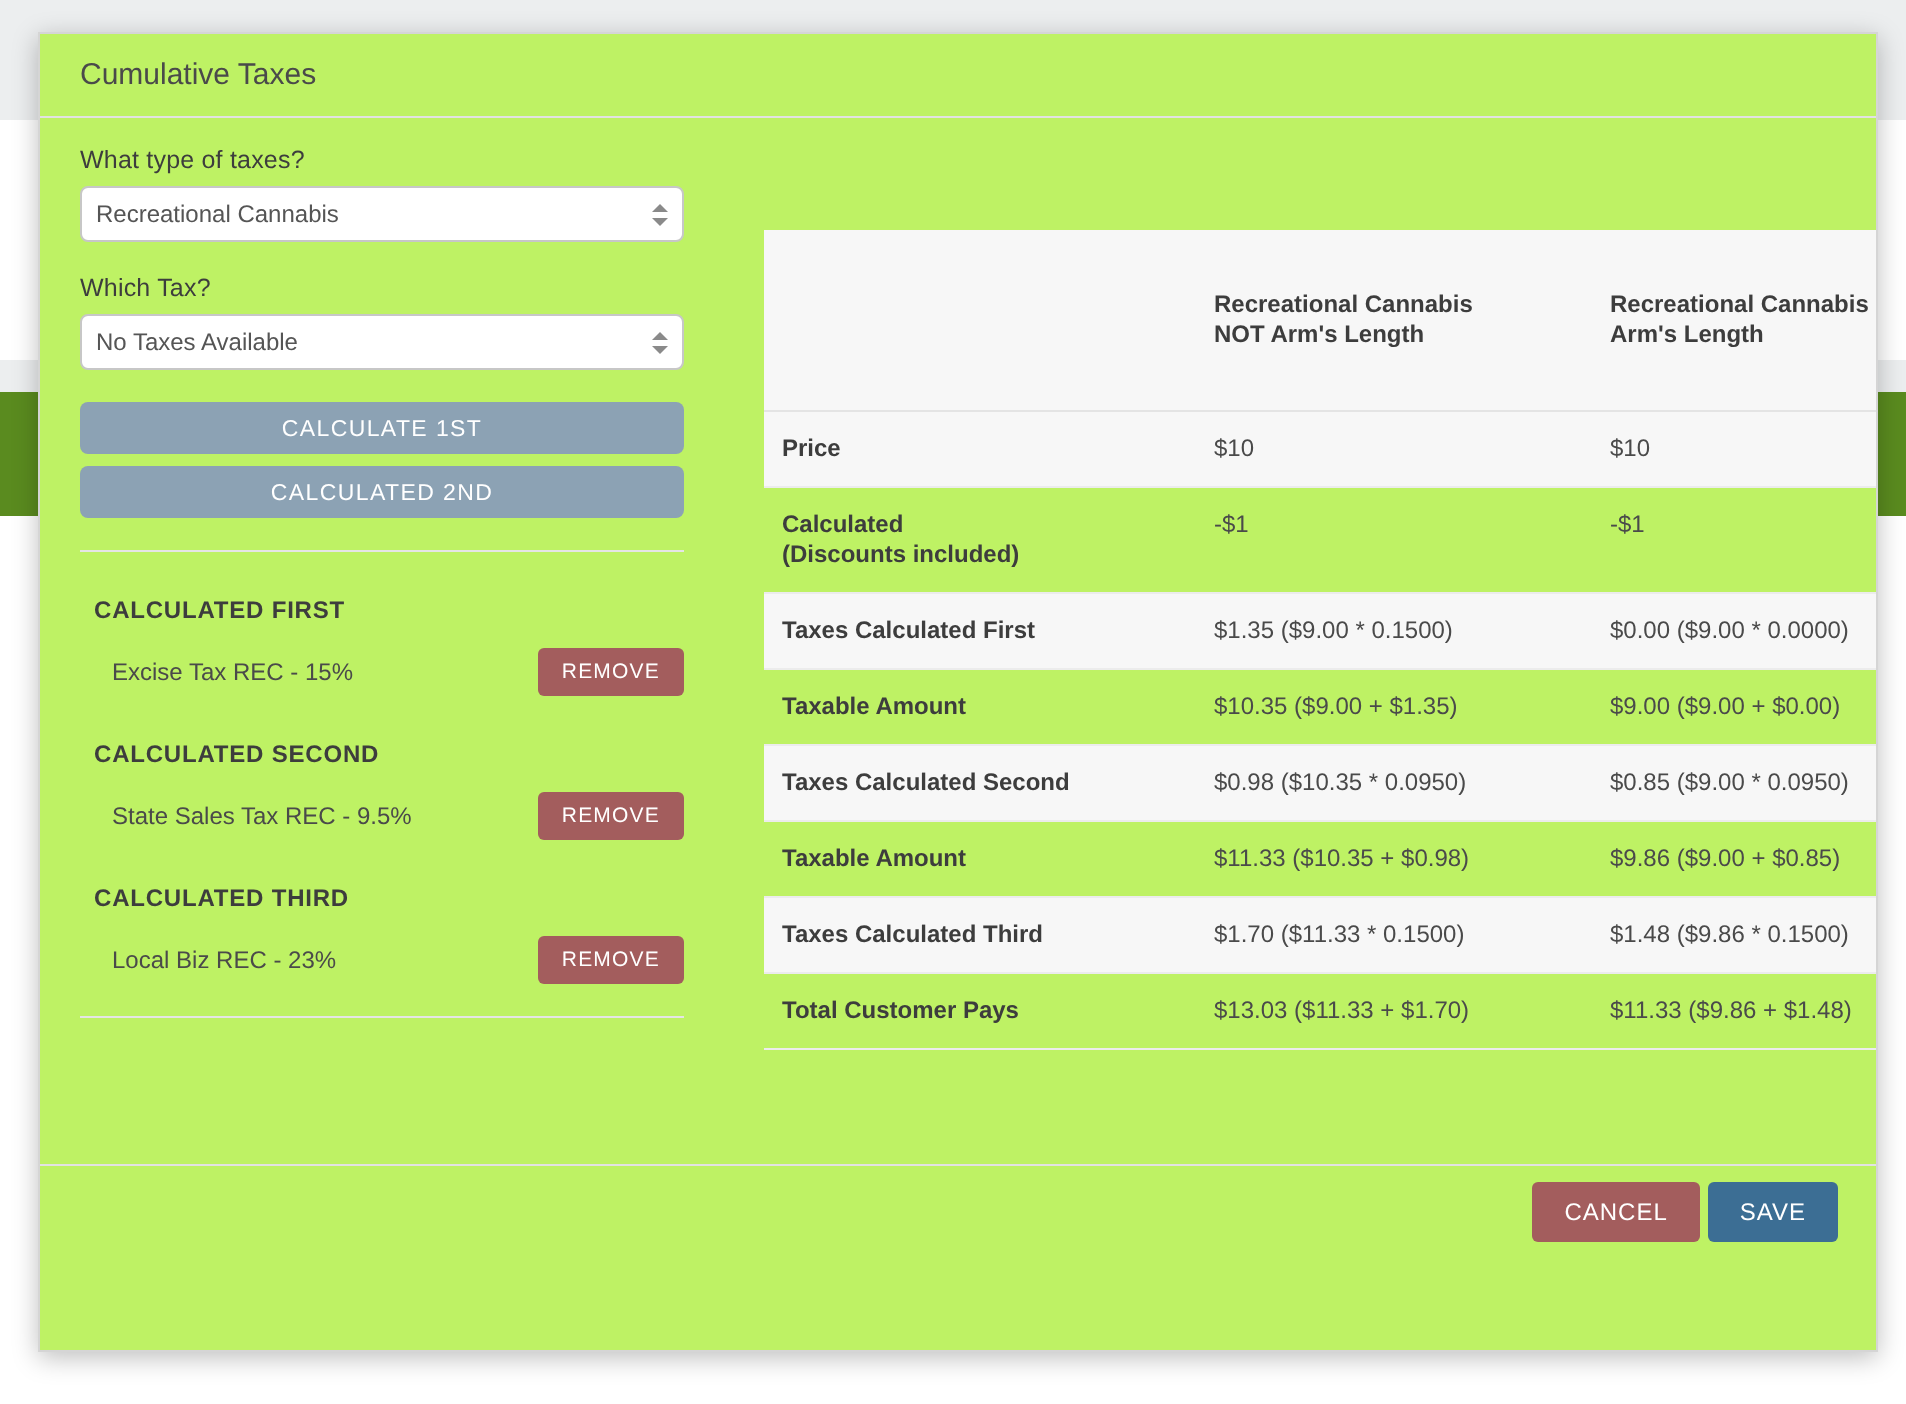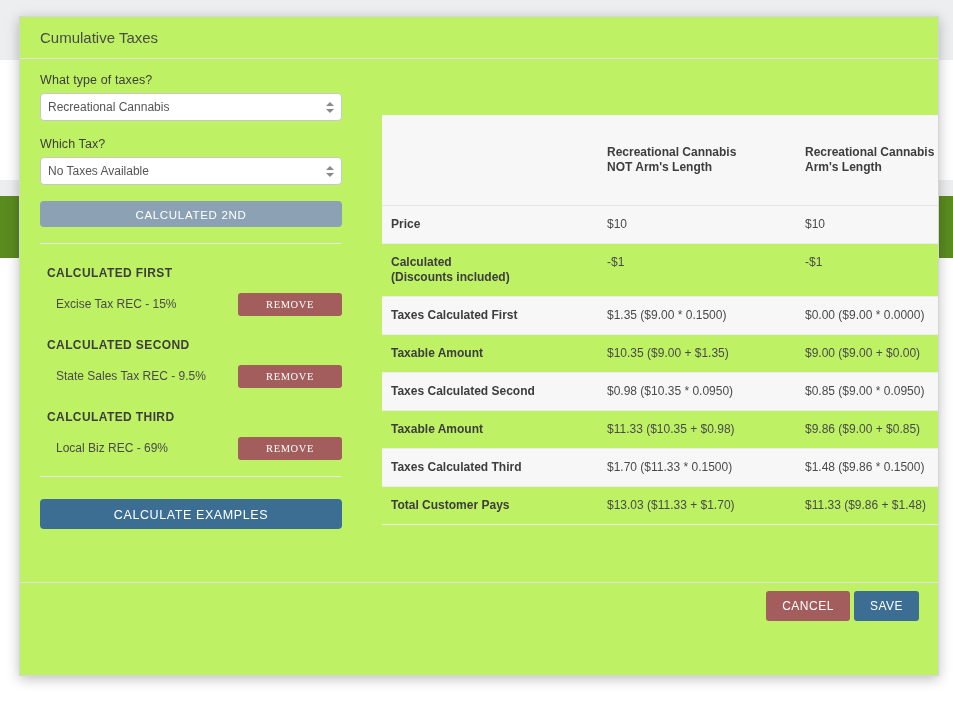--- a/index.html
+++ b/index.html
@@ -180,23 +180,23 @@
     font-size: 12px;
     color: #4a4a4a;
   }
   .remove-btn {
     background: #a35d5d;
     color: #fff;
     border: none;
     border-radius: 3px;
     font-size: 10.5px;
     letter-spacing: 0.6px;
-    padding: 6px 28px;
+    padding: 6px 12px;
     cursor: pointer;
-    font-family: Liberation Serif, serif;
+    font-family: Liberation Sans, sans-serif;
   }
   .divider {
     border-top: 1px solid #e5e5e5;
     margin: 16px 0 0 0;
   }
   .calc-examples-btn {
     display: block;
     width: 100%;
     height: 30px;
     line-height: 30px;
@@ -304,45 +304,45 @@
       <div class="select-wrap">
         <select class="styled">
           <option>No Taxes Available</option>
         </select>
         <span class="select-arrows">
           <i class="up"></i>
             <i class="down"></i>
         </span>
       </div>
 
+      <button class="calc-btn">CALCULATE 1ST</button>
       <button class="calc-btn">CALCULATED 2ND</button>
 
       <div class="divider"></div>
 
       <div class="section-head">CALCULATED FIRST</div>
       <div class="tax-row">
         <span class="tax-row-label">Excise Tax REC - 15%</span>
         <button class="remove-btn">REMOVE</button>
       </div>
 
       <div class="section-head">CALCULATED SECOND</div>
       <div class="tax-row">
         <span class="tax-row-label">State Sales Tax REC - 9.5%</span>
         <button class="remove-btn">REMOVE</button>
       </div>
 
       <div class="section-head">CALCULATED THIRD</div>
       <div class="tax-row">
-        <span class="tax-row-label">Local Biz REC - 69%</span>
+        <span class="tax-row-label">Local Biz REC - 23%</span>
         <button class="remove-btn">REMOVE</button>
       </div>
 
       <div class="divider"></div>
 
-      <button class="calc-examples-btn">CALCULATE EXAMPLES</button>
     </div>
 
     <div class="table-wrap">
       <table class="calc-table">
         <thead>
           <tr>
             <th class="col-row-head"></th>
             <th class="col-a">
               <span class="sub-note">Recreational Cannabis</span>
               <span class="sub-note">NOT Arm's Length</span>

